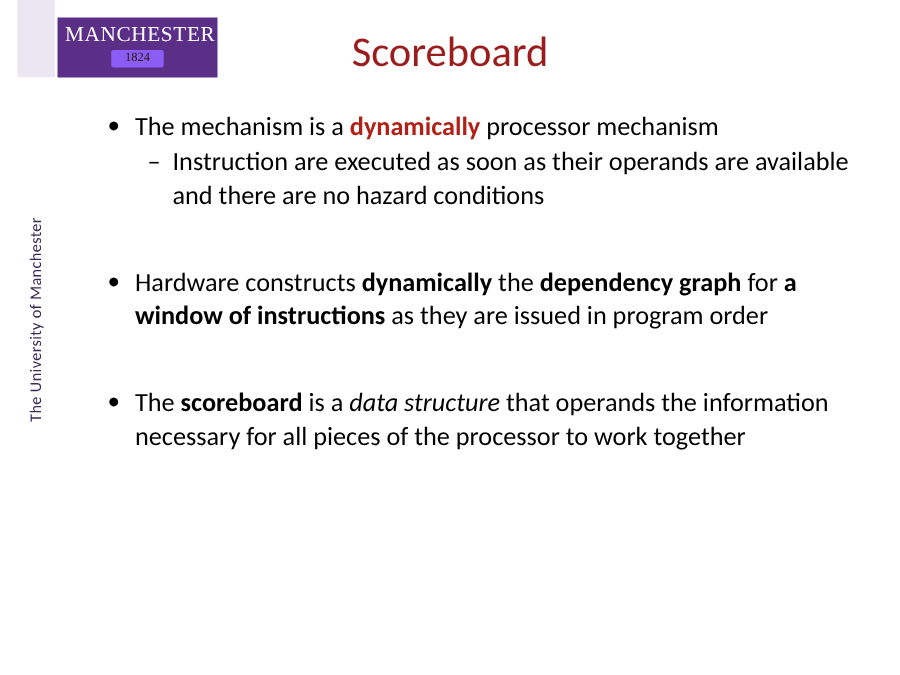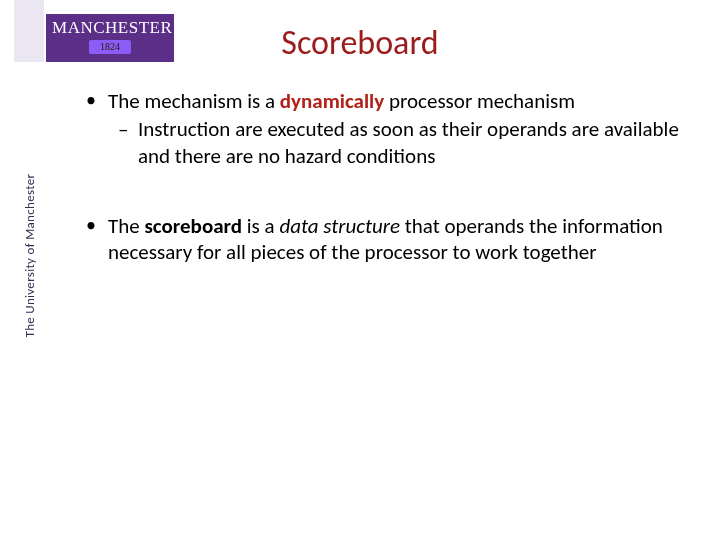--- a/index.html
+++ b/index.html
@@ -159,18 +159,21 @@
 
   <div class="body">
     <ul class="b1">
       <li>
         <span>The mechanism is a </span><span class="accent">dynamically</span><span> processor mechanism</span>
         <ul class="b2">
           <li>Instruction are executed as soon as their operands are available and there are no hazard conditions</li>
         </ul>
       </li>
       <li>
+        <span>Hardware constructs </span><span class="bold">dynamically</span><span> the </span><span class="bold">dependency graph</span><span> for </span><span class="bold">a window of instructions</span><span> as they are issued in program order</span>
+      </li>
+      <li>
         <span>The </span><span class="bold">scoreboard</span><span> is a </span><span class="ital">data structure</span><span> that operands the information necessary for all pieces of the processor to work together</span>
       </li>
     </ul>
   </div>
 
 </div>
 
 </body></html>

